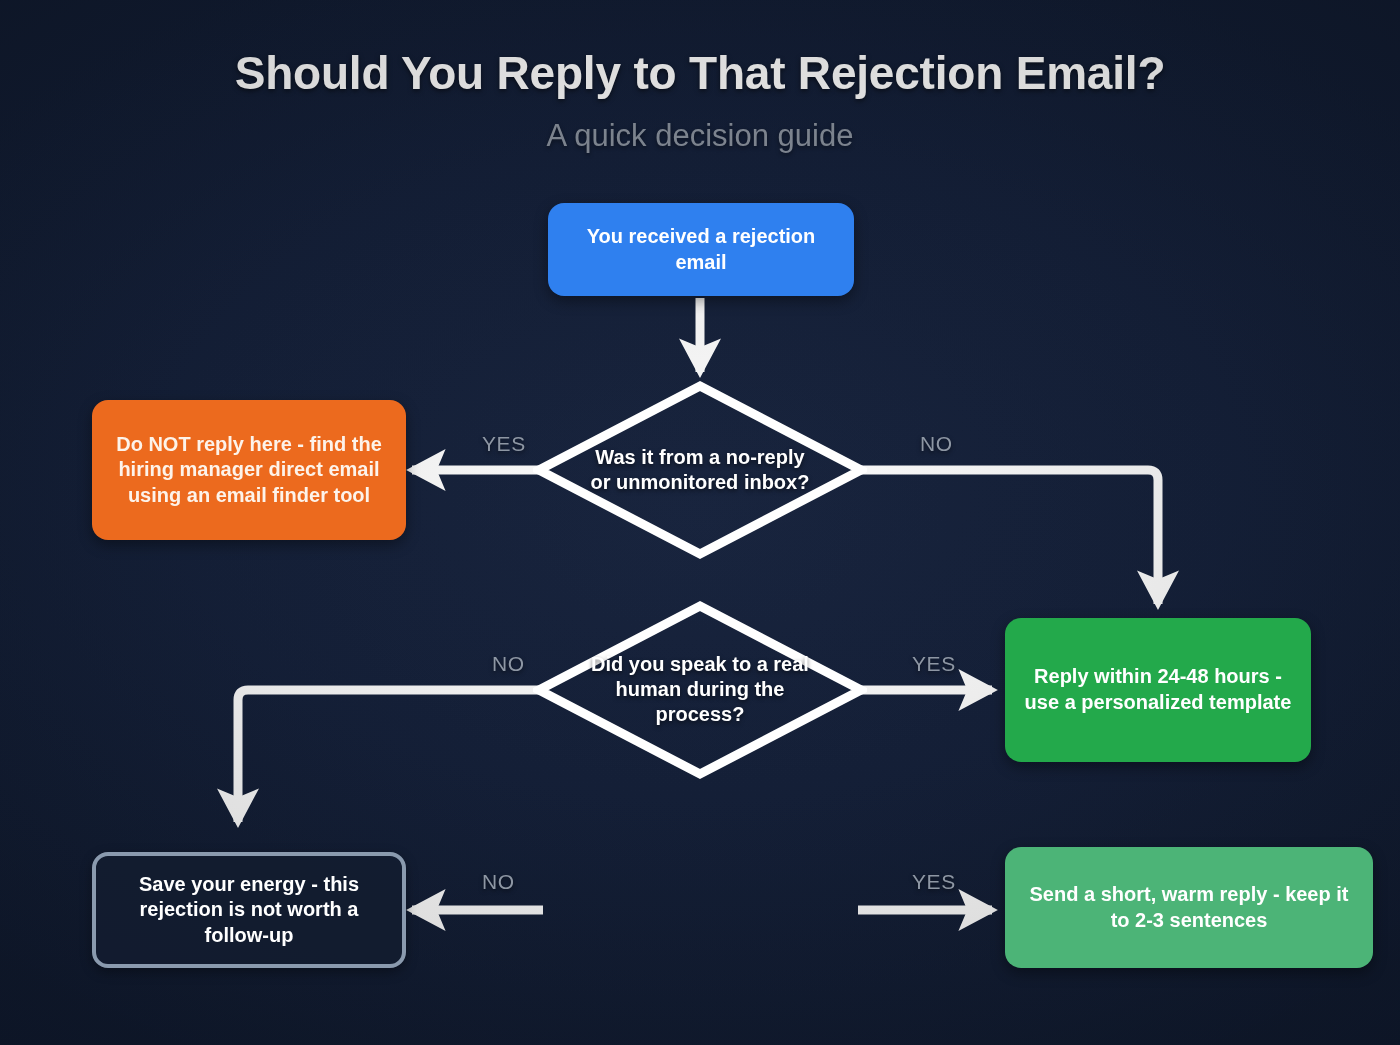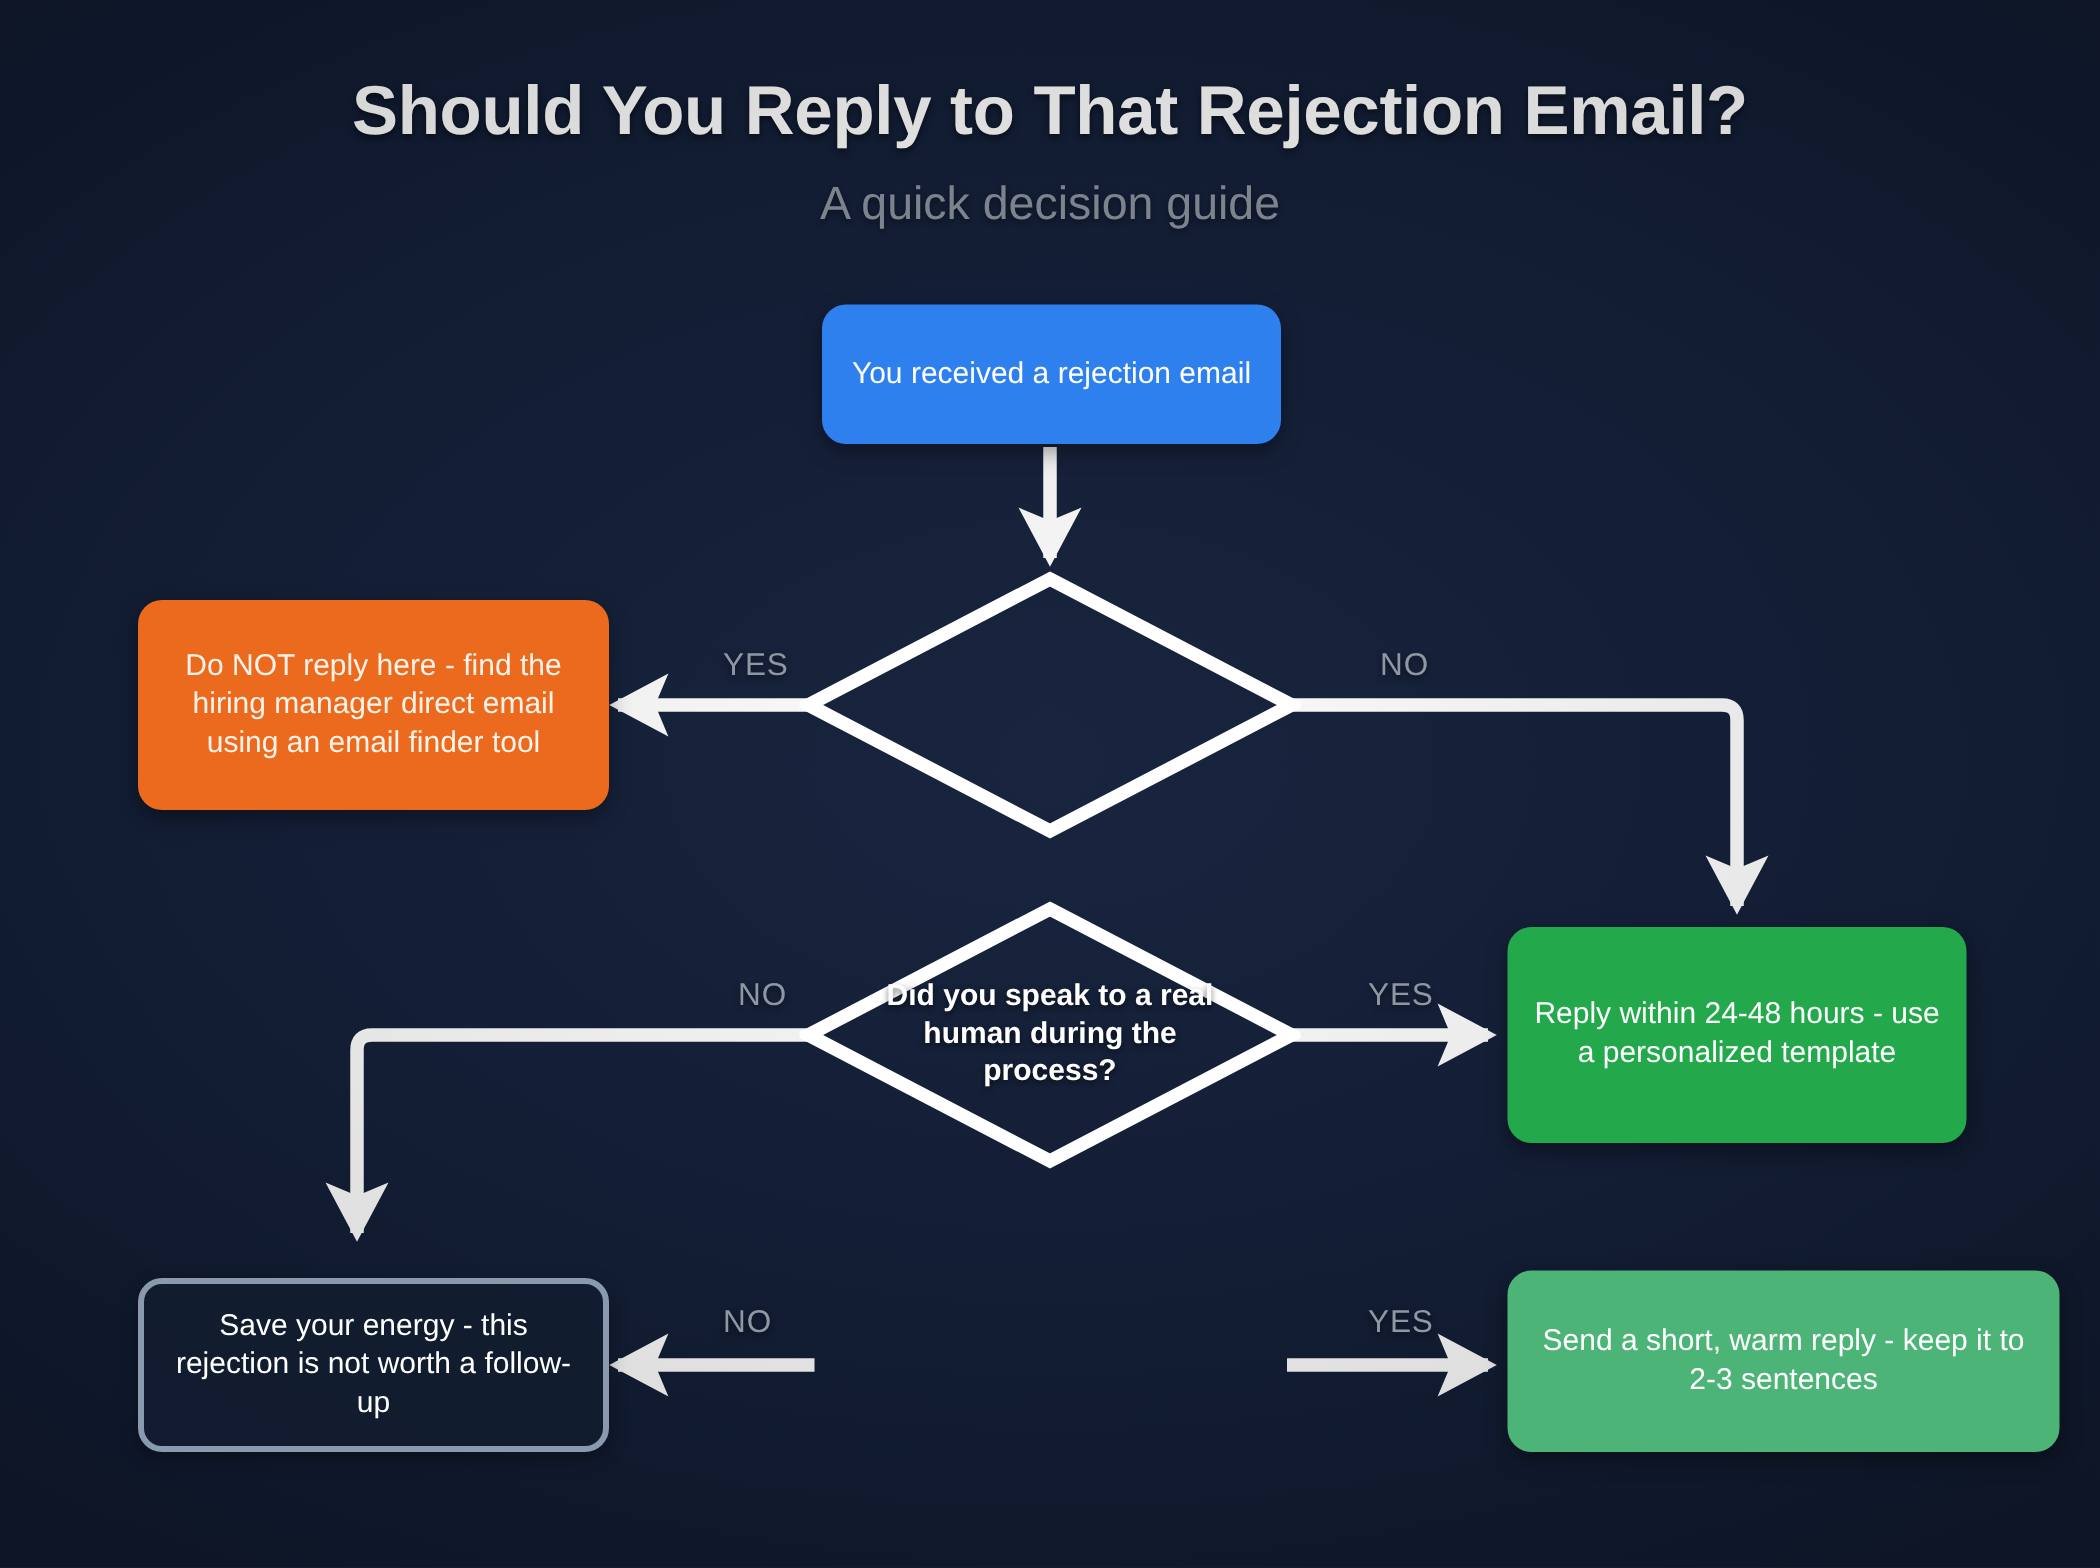--- a/index.html
+++ b/index.html
@@ -61,21 +61,21 @@
   .node {
     position: absolute;
     box-sizing: border-box;
     display: flex;
     align-items: center;
     justify-content: center;
     text-align: center;
     border-radius: 16px;
     color: #ffffff;
     font-size: 20px;
-    font-weight: normal;
+    font-weight: bold;
     line-height: 1.28;
     padding: 10px 14px;
     box-shadow: 0 5px 14px rgba(0,0,0,0.38);
     z-index: 3;
   }
   .node.start   { background: #2f80ef; }
   .node.warn    { background: #ec6a1e; color: #fdf3ea; }
   .node.good    { background: #23a94b; }
   .node.good2   { background: #4cb477; }
   .node.outline {
@@ -168,20 +168,21 @@
   </div>
 
   <div class="node good2" style="left:1005px; top:847px; width:368px; height:121px;">
     <span>Send a short, warm reply - keep it to 2-3 sentences</span>
   </div>
 
   <div class="diamond" style="left:533px; top:380px; width:334px; height:180px;">
     <svg width="334" height="180" viewBox="0 0 334 180">
       <polygon points="167,6 328,90 167,174 6,90" fill="none" stroke="#ffffff" stroke-width="9" stroke-linejoin="miter"></polygon>
     </svg>
+    <div class="dlabel">Was it from a no-reply or unmonitored inbox?</div>
   </div>
 
   <div class="diamond" style="left:533px; top:600px; width:334px; height:180px;">
     <svg width="334" height="180" viewBox="0 0 334 180">
       <polygon points="167,6 328,90 167,174 6,90" fill="none" stroke="#ffffff" stroke-width="9" stroke-linejoin="miter"></polygon>
     </svg>
     <div class="dlabel">Did you speak to a real human during the process?</div>
   </div>
 
 

